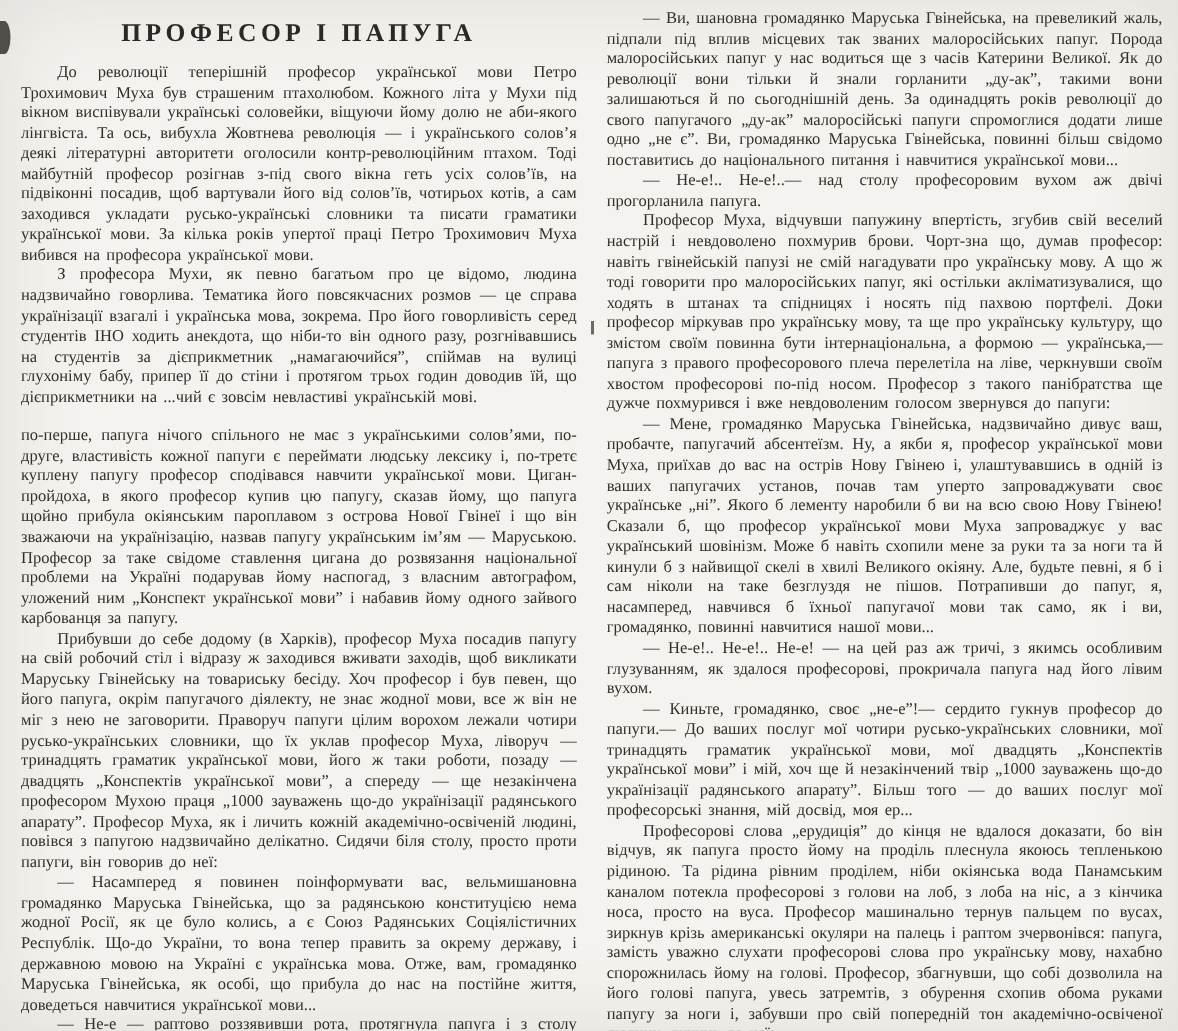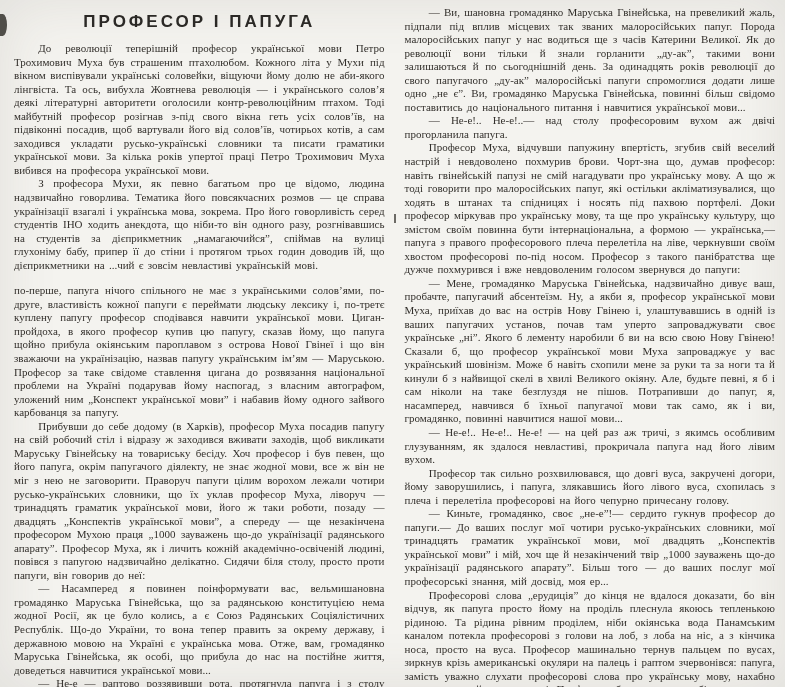--- a/index.html
+++ b/index.html
@@ -42,21 +42,21 @@
     display: flex;
     gap: 20px;
     height: 100%;
   }
   .col {
     flex: 1 1 0;
     min-width: 0;
   }
   .title {
     text-align: center;
-    font-family: Liberation Sans, sans-serif;
+    font-family: Liberation Serif, serif;
     font-weight: bold;
     font-size: 17px;
     letter-spacing: 3px;
     color: #2b2926;
     margin: 6px 0 10px 0;
   }
   .col p {
     margin: 0;
     font-size: 11px;
     line-height: 13.55px;
@@ -90,21 +90,20 @@
       <p>— Насамперед я повинен поінформувати вас, вельмишановна громадянко Маруська Гвінейська, що за радянською конституцією нема жодної Росії, як це було колись, а є Союз Радянських Соціялістичних Республік. Що-до України, то вона тепер править за окрему державу, і державною мовою на Україні є українська мова. Отже, вам, громадянко Маруська Гвінейська, як особі, що прибула до нас на постійне життя, доведеться навчитися української мови...</p>
       <p>— Не-е — раптово роззявивши рота, протягнула папуга і з столу перелетіла до професора, на його праве плече.</p>
 
     </div>
 
     <div class="col">
       <p>— Ви, шановна громадянко Маруська Гвінейська, на превеликий жаль, підпали під вплив місцевих так званих малоросійських папуг. Порода малоросійських папуг у нас водиться ще з часів Катерини Великої. Як до революції вони тільки й знали горланити „ду-ак”, такими вони залишаються й по сьогоднішній день. За одинадцять років революції до свого папугачого „ду-ак” малоросійські папуги спромоглися додати лише одно „не є”. Ви, громадянко Маруська Гвінейська, повинні більш свідомо поставитись до національного питання і навчитися української мови...</p>
       <p>— Не-е!.. Не-е!..— над столу професоровим вухом аж двічі прогорланила папуга.</p>
       <p>Професор Муха, відчувши папужину впертість, згубив свій веселий настрій і невдоволено похмурив брови. Чорт-зна що, думав професор: навіть гвінейській папузі не смій нагадувати про українську мову. А що ж тоді говорити про малоросійських папуг, які остільки акліматизувалися, що ходять в штанах та спідницях і носять під пахвою портфелі. Доки професор міркував про українську мову, та ще про українську культуру, що змістом своїм повинна бути інтернаціональна, а формою — українська,— папуга з правого професорового плеча перелетіла на ліве, черкнувши своїм хвостом професорові по-під носом. Професор з такого панібратства ще дужче похмурився і вже невдоволеним голосом звернувся до папуги:</p>
       <p>— Мене, громадянко Маруська Гвінейська, надзвичайно дивує ваш, пробачте, папугачий абсентеїзм. Ну, а якби я, професор української мови Муха, приїхав до вас на острів Нову Гвінею і, улаштувавшись в одній із ваших папугачих установ, почав там уперто запроваджувати своє українське „ні”. Якого б лементу наробили б ви на всю свою Нову Гвінею! Сказали б, що професор української мови Муха запроваджує у вас український шовінізм. Може б навіть схопили мене за руки та за ноги та й кинули б з найвищої скелі в хвилі Великого окіяну. Але, будьте певні, я б і сам ніколи на таке безглуздя не пішов. Потрапивши до папуг, я, насамперед, навчився б їхньої папугачої мови так само, як і ви, громадянко, повинні навчитися нашої мови...</p>
-      <p>— Не-е!.. Не-е!.. Не-е! — на цей раз аж тричі, з якимсь особливим глузуванням, як здалося невластиві, прокричала папуга над його лівим вухом.</p>
-      <p>Професор так сильно розхвилювався, що довгі вуса, закручені догори, йому заворушились, і папуга, злякавшись його лівого вуса, схопилась з плеча і перелетіла професорові на його чепурно причесану голову.</p>
+      <p>— Не-е!.. Не-е!.. Не-е! — на цей раз аж тричі, з якимсь особливим глузуванням, як здалося професорові, прокричала папуга над його лівим вухом.</p>
       <p>— Киньте, громадянко, своє „не-е”!— сердито гукнув професор до папуги.— До ваших послуг мої чотири русько-українських словники, мої тринадцять граматик української мови, мої двадцять „Конспектів української мови” і мій, хоч ще й незакінчений твір „1000 зауважень що-до українізації радянського апарату”. Більш того — до ваших послуг мої професорські знання, мій досвід, моя ер...</p>
       <p>Професорові слова „ерудиція” до кінця не вдалося доказати, бо він відчув, як папуга просто йому на проділь плеснула якоюсь тепленькою рідиною. Та рідина рівним проділем, ніби окіянська вода Панамським каналом потекла професорові з голови на лоб, з лоба на ніс, а з кінчика носа, просто на вуса. Професор машинально тернув пальцем по вусах, зиркнув крізь американські окуляри на палець і раптом зчервонівся: папуга, замість уважно слухати професорові слова про українську мову, нахабно спорожнилась йому на голові. Професор, збагнувши, що собі дозволила на його голові папуга, увесь затремтів, з обурення схопив обома руками папугу за ноги і, забувши про свій попередній тон академічно-освіченої людини, гукнув до неї:</p>
 
     </div>
 
   </div>
 </div>
 
 </body></html>

